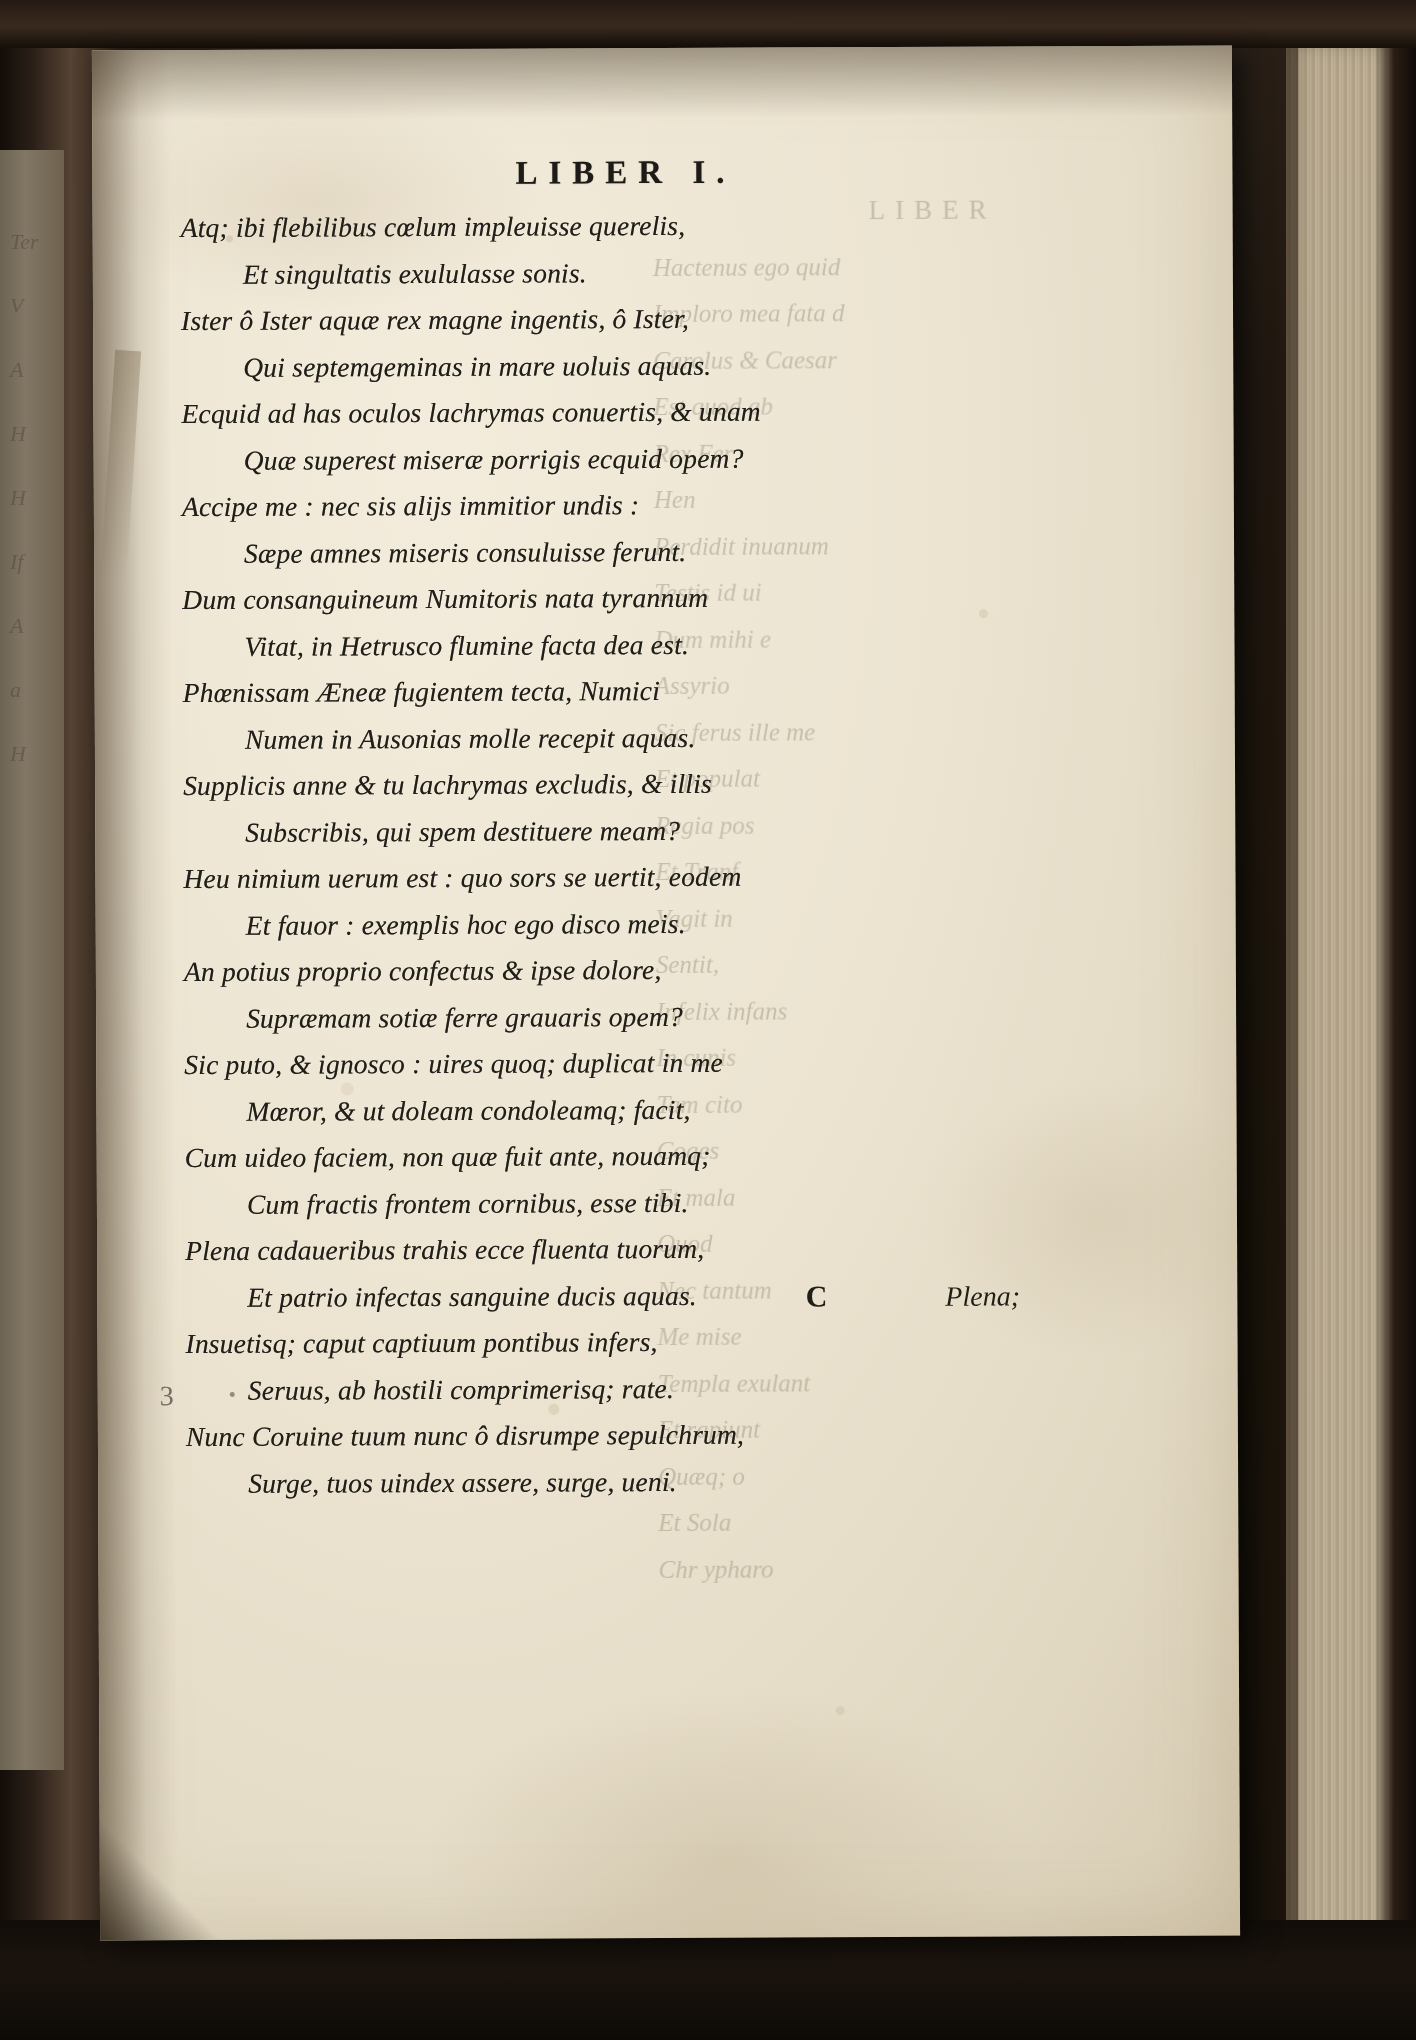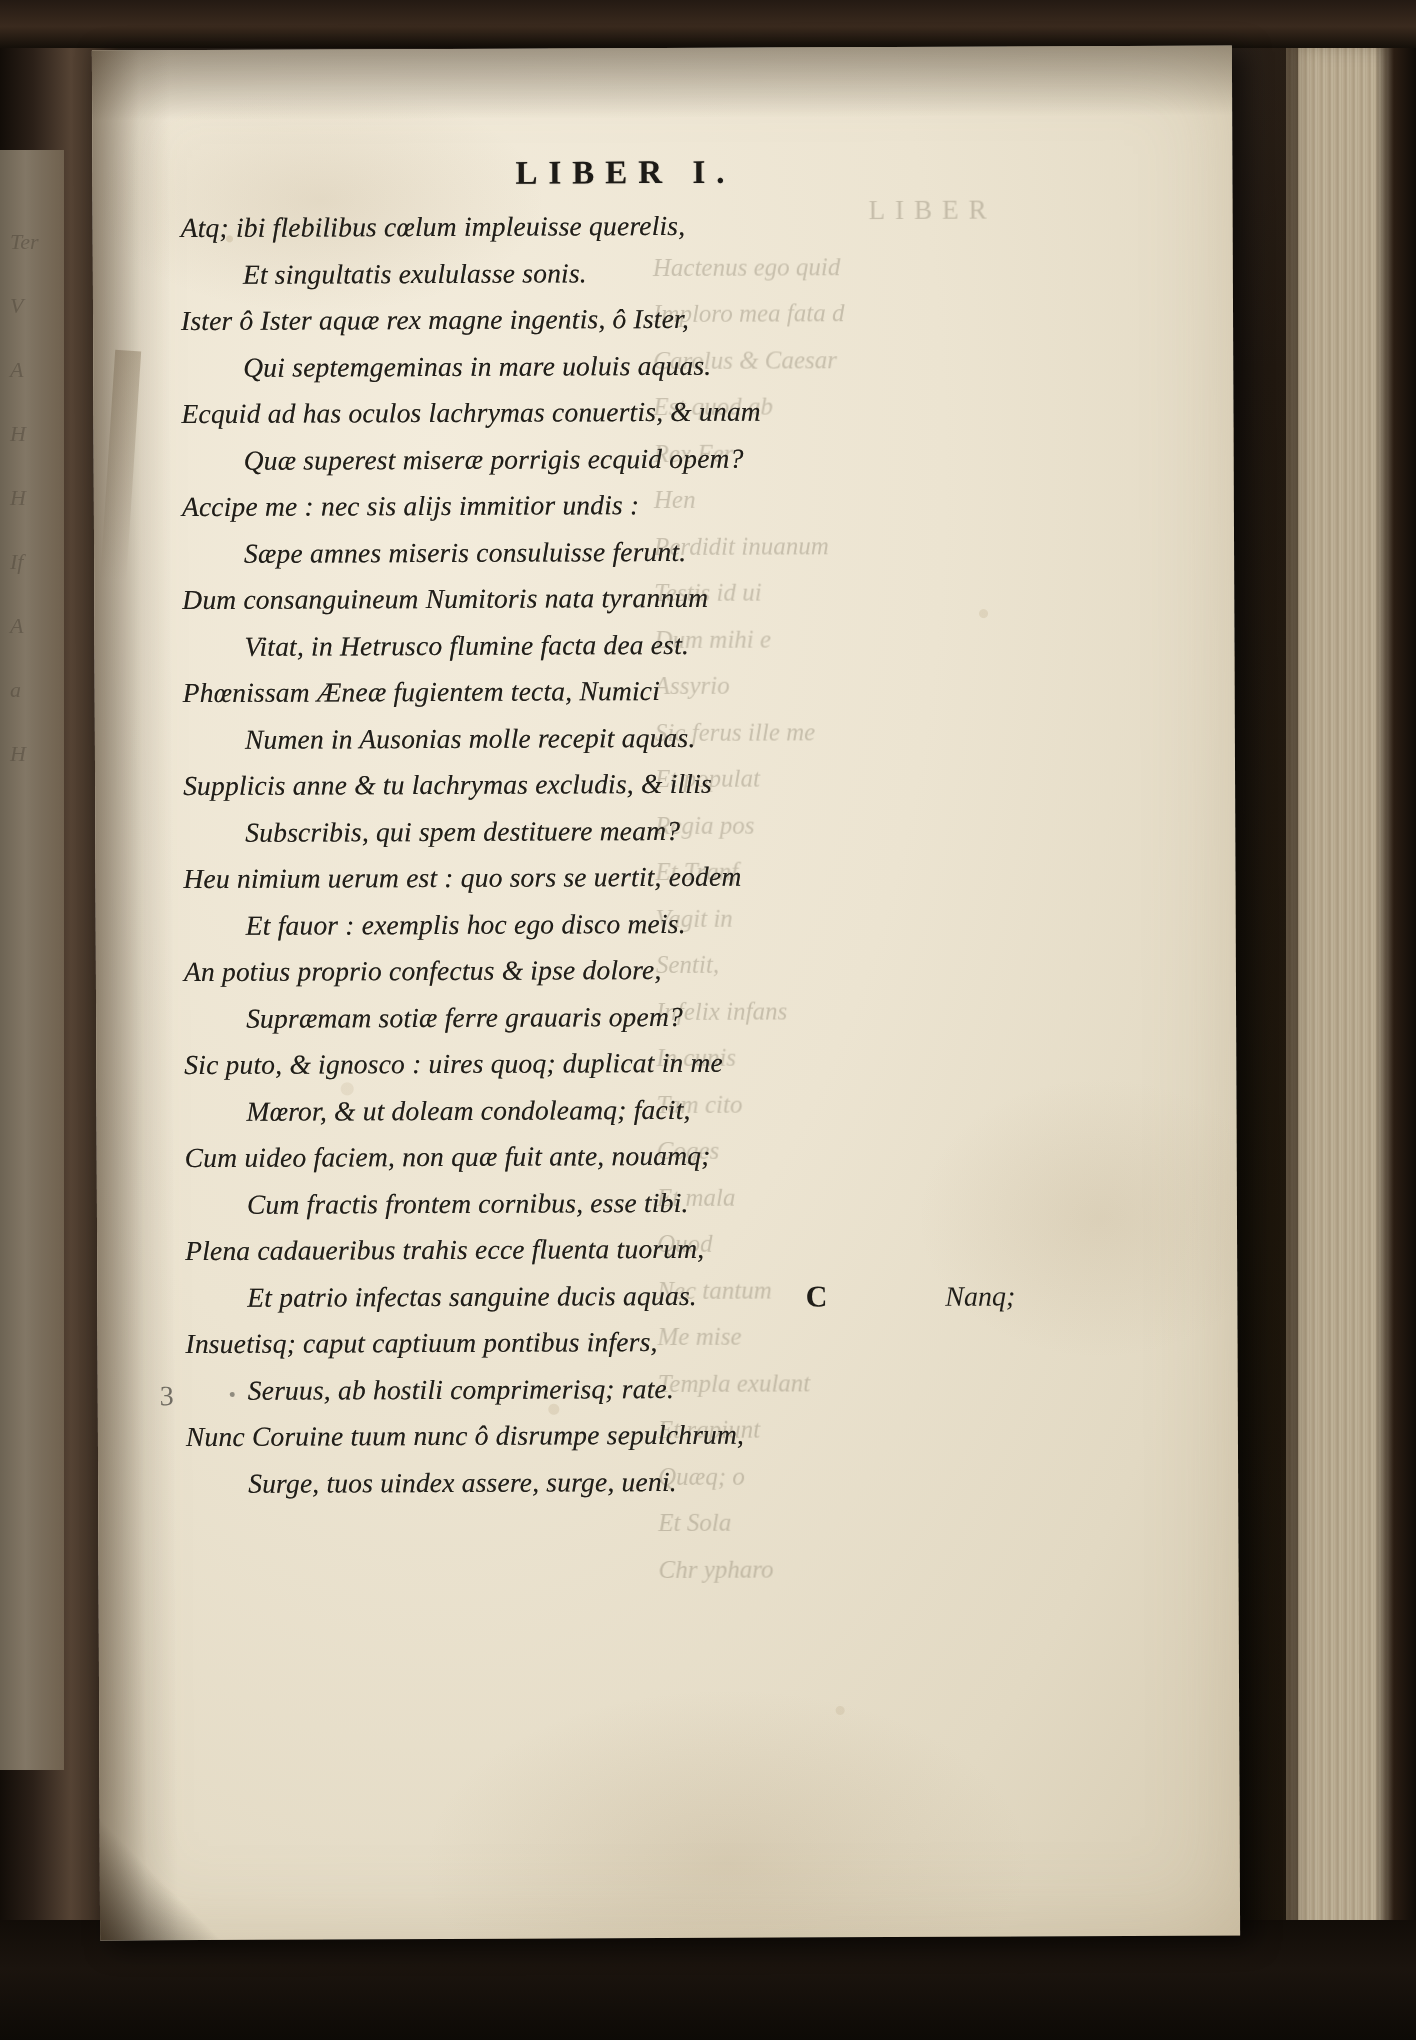--- a/index.html
+++ b/index.html
@@ -325,21 +325,21 @@
           <div class="ln indent">Et patrio infectas sanguine ducis aquas.</div>
           <div class="ln">Insuetisq; caput captiuum pontibus infers,</div>
           <div class="ln indent">Seruus, ab hostili comprimerisq; rate.</div>
           <div class="ln">Nunc Coruine tuum nunc ô disrumpe sepulchrum,</div>
           <div class="ln indent">Surge, tuos uindex assere, surge, ueni.</div>
         </div>
     </div>
 
     <div class="footrow">
       <div class="signature">C</div>
-      <div class="catchword">Nanq;</div>
+      <div class="catchword">Plena;</div>
     </div>
 
     <div class="folio">3</div>
     <div class="dot"></div>
 
     <div class="corner-nick"></div>
   </div>
 </div>
 
 </body></html>

